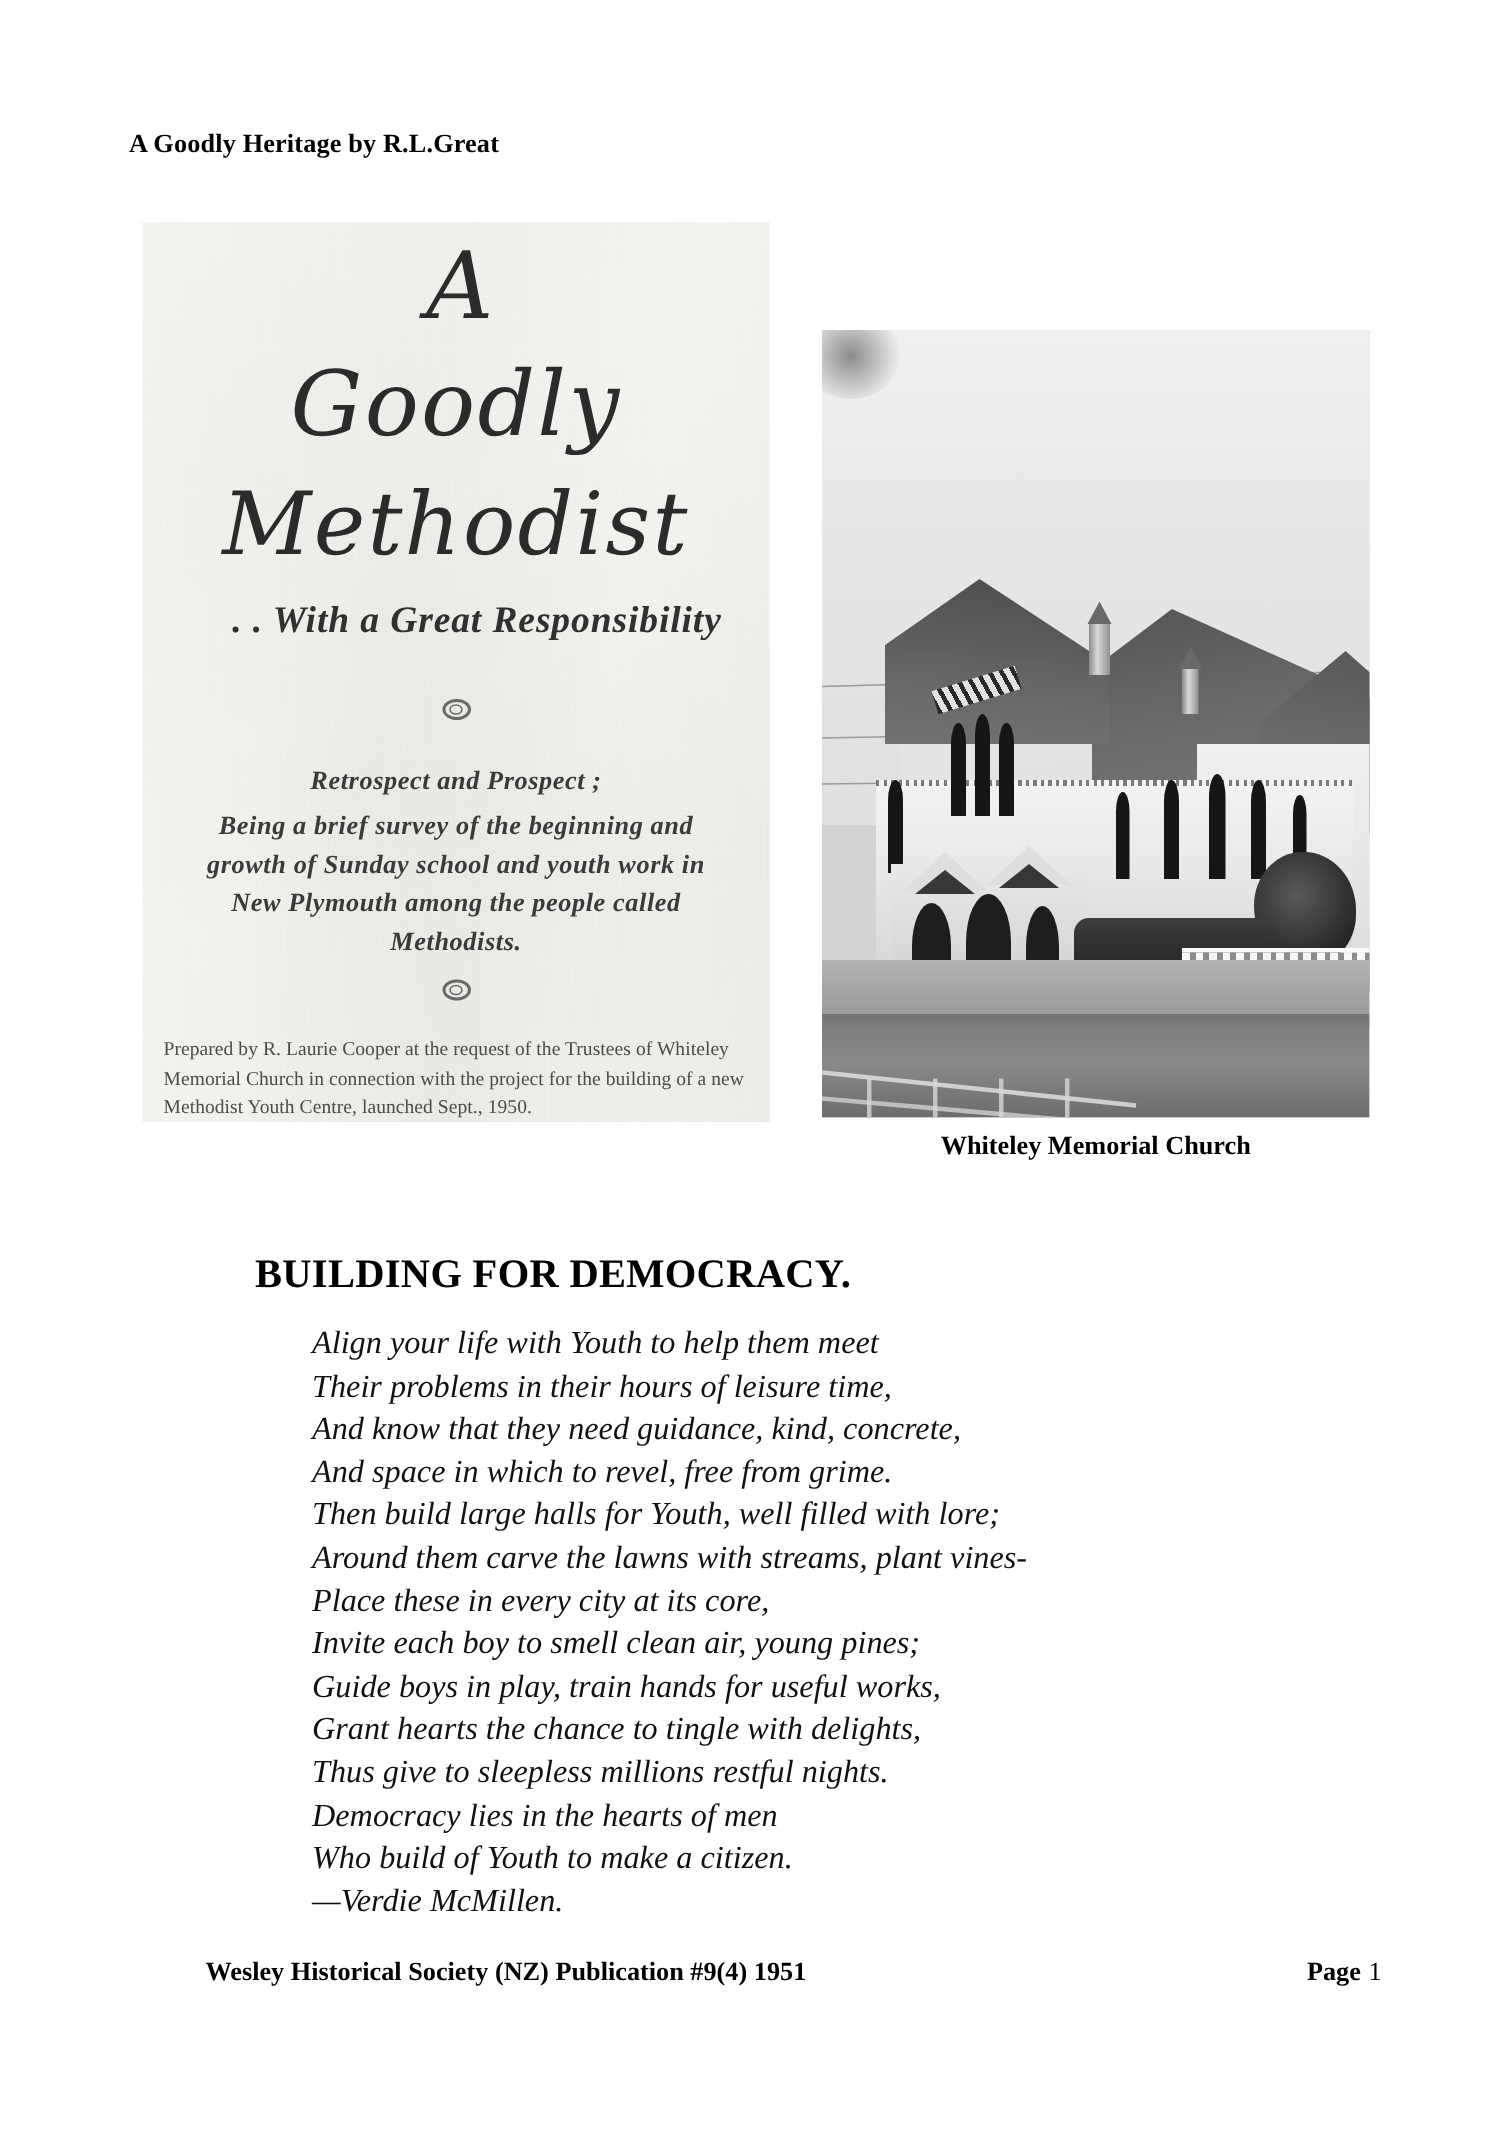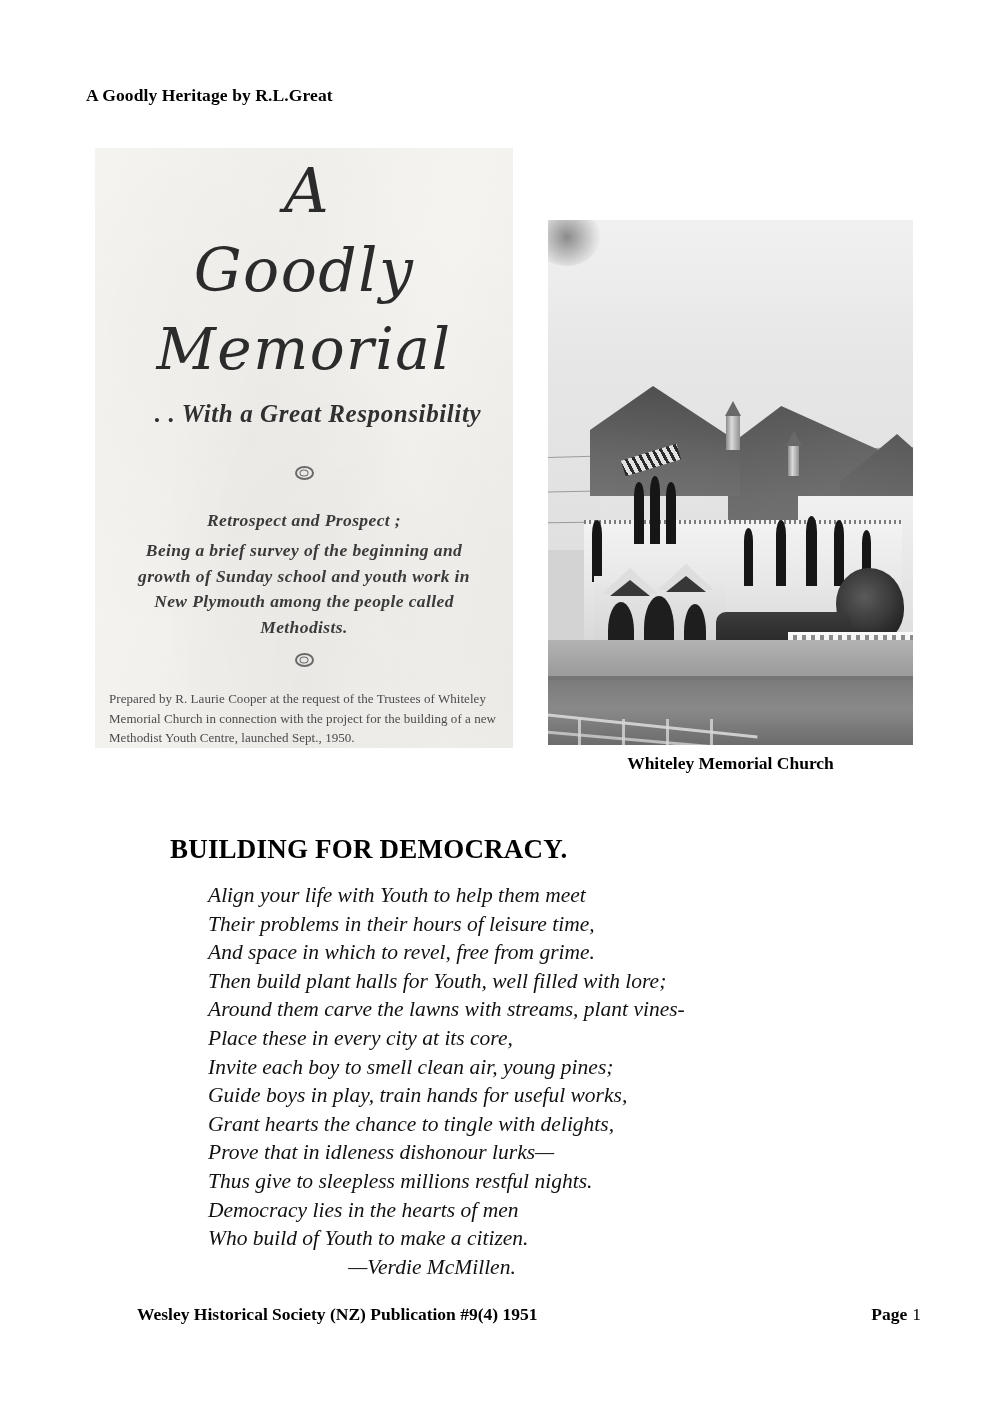--- a/index.html
+++ b/index.html
@@ -328,21 +328,21 @@
     left: 171px; top: 881px;
     width: 520px;
     font-style: italic;
     font-size: 21.5px;
     line-height: 28.6px;
     color: #111;
     margin-left: 37px;
   }
   .poem .line { white-space: nowrap; }
   .poem .attrib {
-    text-align: center;
+    text-align: left;
     padding-right: 72px;
     white-space: nowrap;
   }
 
   
   .doc-footer {
     position: absolute;
     left: 137px; right: 78px; bottom: 94px;
     display: flex;
     justify-content: space-between;
@@ -358,21 +358,21 @@
 <body>
 
 <div class="doc-header">A Goodly Heritage by R.L.Great</div>
 
 <div class="cover-scan">
   <div class="cover-grain"></div>
 
   <div class="cover-title-block">
     <div class="script-line script-a">A</div>
     <div class="script-line script-goodly">Goodly</div>
-    <div class="script-line script-herit">Memorial</div>
+    <div class="script-line script-herit">Methodist</div>
     <div class="script-sub">. . With a Great Responsibility</div>
   </div>
 
   <div class="ornament-top">
     <div class="ornament"></div>
   </div>
 
   <div class="cover-blurb">
     <span class="lead">Retrospect and Prospect ;</span>
     <span>Being a brief survey of the beginning and growth of Sunday school and youth work in New Plymouth among the people called Methodists.</span>
@@ -441,28 +441,28 @@
     </div>
   </div>
   <figcaption class="photo-caption">Whiteley Memorial Church</figcaption>
 </figure>
 
 <h1 class="section-title">BUILDING FOR DEMOCRACY.</h1>
 
 <div class="poem">
   <div class="line">Align your life with Youth to help them meet</div>
   <div class="line">Their problems in their hours of leisure time,</div>
+  <div class="line">And know that they need guidance, kind, concrete,</div>
   <div class="line">And space in which to revel, free from grime.</div>
-  <div class="line">Then build plant halls for Youth, well filled with lore;</div>
+  <div class="line">Then build large halls for Youth, well filled with lore;</div>
   <div class="line">Around them carve the lawns with streams, plant vines-</div>
   <div class="line">Place these in every city at its core,</div>
   <div class="line">Invite each boy to smell clean air, young pines;</div>
   <div class="line">Guide boys in play, train hands for useful works,</div>
   <div class="line">Grant hearts the chance to tingle with delights,</div>
-  <div class="line">Prove that in idleness dishonour lurks—</div>
   <div class="line">Thus give to sleepless millions restful nights.</div>
   <div class="line">Democracy lies in the hearts of men</div>
   <div class="line">Who build of Youth to make a citizen.</div>
   <div class="attrib">—Verdie McMillen.</div>
 </div>
 
 <div class="doc-footer">
   <div class="footer-left">Wesley Historical Society (NZ) Publication #9(4)   1951</div>
   <div class="footer-right">
     <span class="page-word">Page</span><span class="page-num">1</span>

